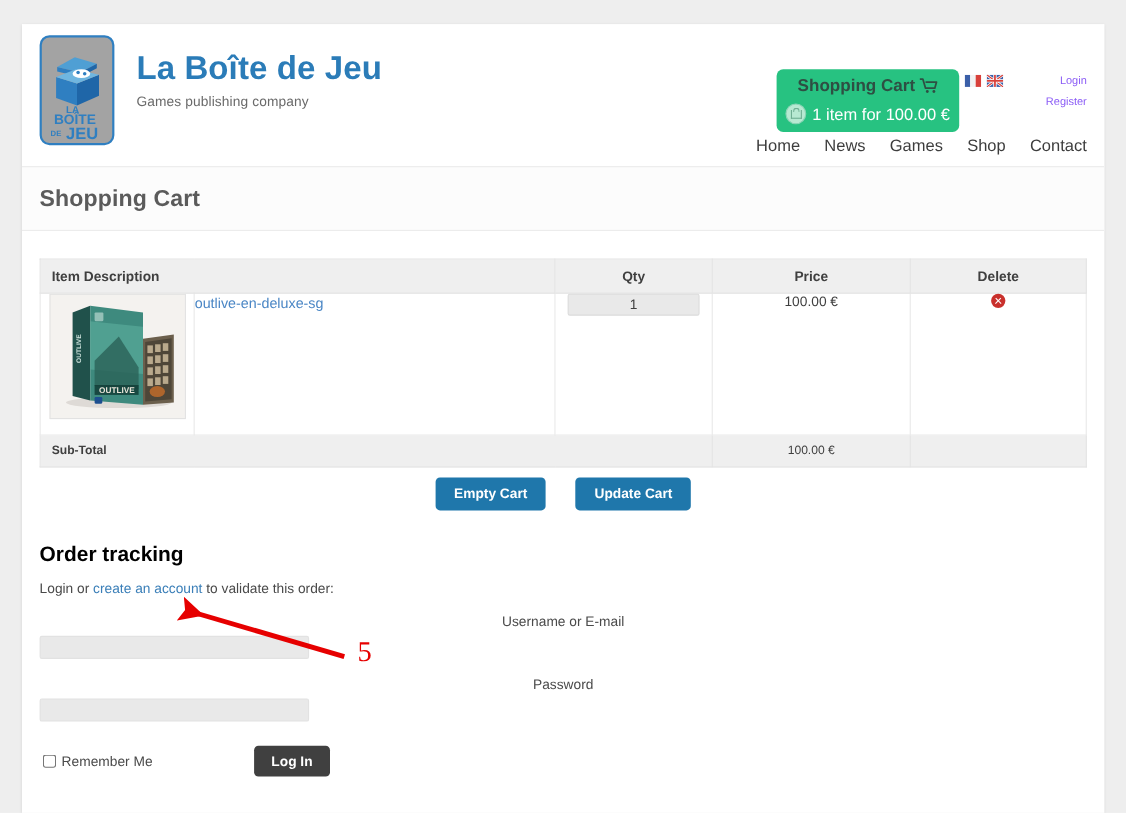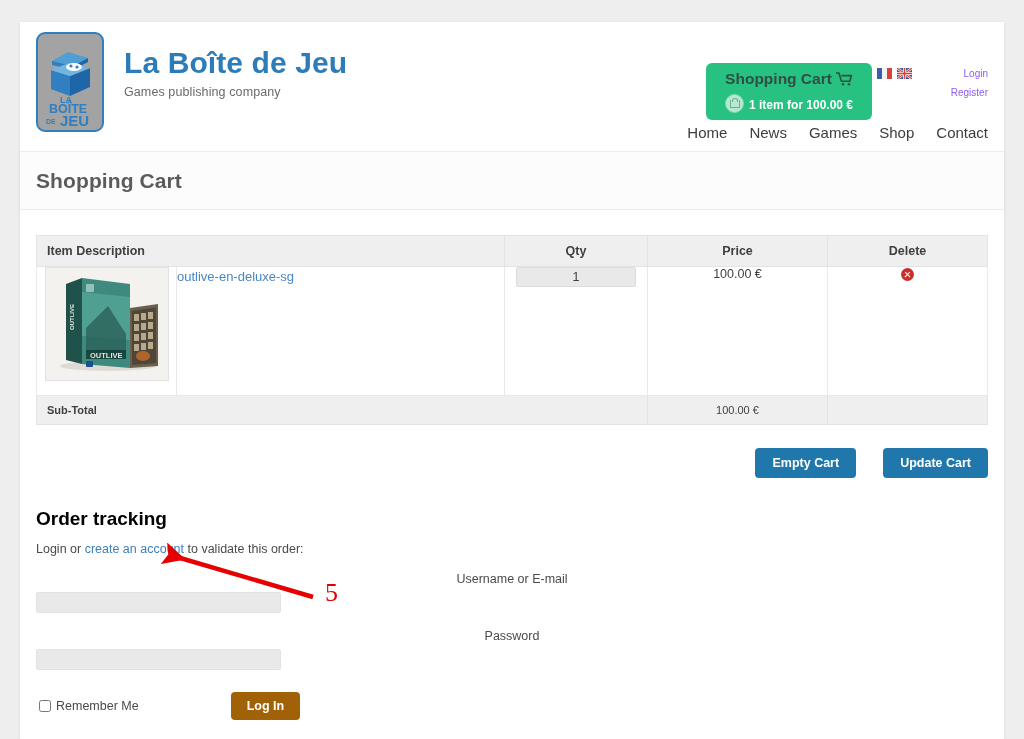--- a/index.html
+++ b/index.html
@@ -89,22 +89,22 @@
     line-height: 20px;
     white-space: nowrap;
   }
   .cart-icon-trolley {
     display: inline-block;
     vertical-align: -2px;
     margin-left: 4px;
   }
   .cart-line2 {
     margin-top: 3px;
-    font-size: 12px;
-    font-weight: bold;
+    font-size: 15px;
+    font-weight: normal;
     color: #ffffff;
     line-height: 16px;
     white-space: nowrap;
   }
   .cart-bag-icon {
     display: inline-block;
     width: 17px;
     height: 17px;
     border-radius: 50%;
     background: #b7e9d2;
@@ -288,23 +288,23 @@
     padding: 8px 0;
     font-size: 11px;
     font-weight: bold;
     color: #3f3f3f;
     border: 1px solid #e3e3e3;
   }
   tr.subtotal td.lbl { text-align: left; padding-left: 10px; }
   tr.subtotal td.val { text-align: center; font-weight: normal; }
 
   .cart-actions {
-    margin-top: 23px;
+    margin-top: 9px;
     display: flex;
-    justify-content: flex-end;
+    justify-content: center;
     gap: 27px;
   }
   .btn-blue {
     background: #1f77ab;
     color: #ffffff;
     font-size: 12.5px;
     font-weight: bold;
     border: none;
     border-radius: 4px;
     padding: 8px 17px;
@@ -356,21 +356,21 @@
     align-items: center;
   }
   .remember-row input { margin: 0 5px 0 3px; width: 12px; height: 12px; }
   .remember-row label {
     font-size: 12.5px;
     color: #4a4a4a;
     cursor: pointer;
   }
   .login-btn {
     margin-left: 92px;
-    background: #a16207;
+    background: #404040;
     color: #fff;
     font-size: 12.5px;
     font-weight: bold;
     border: none;
     border-radius: 4px;
     padding: 7px 16px;
     cursor: pointer;
     font-family: "Liberation Sans", sans-serif;
   }
 

